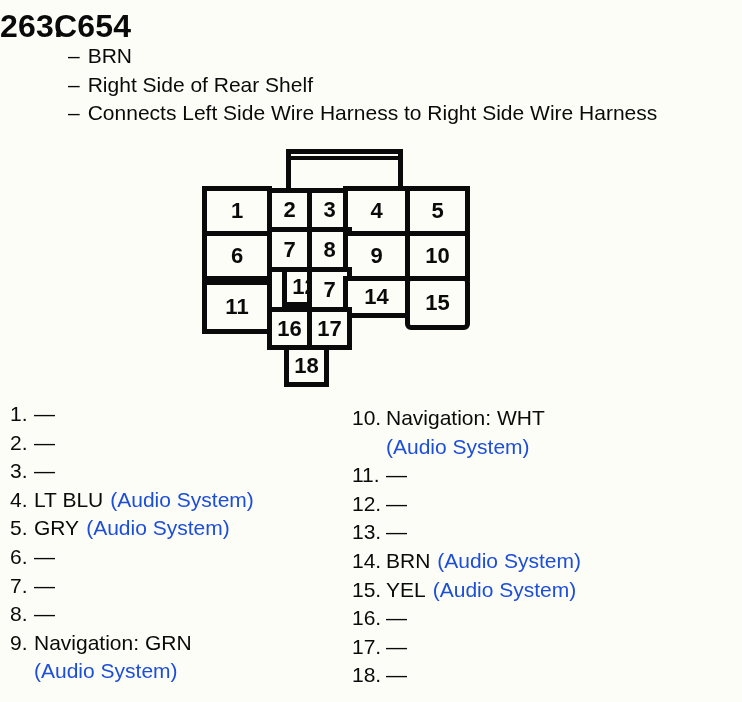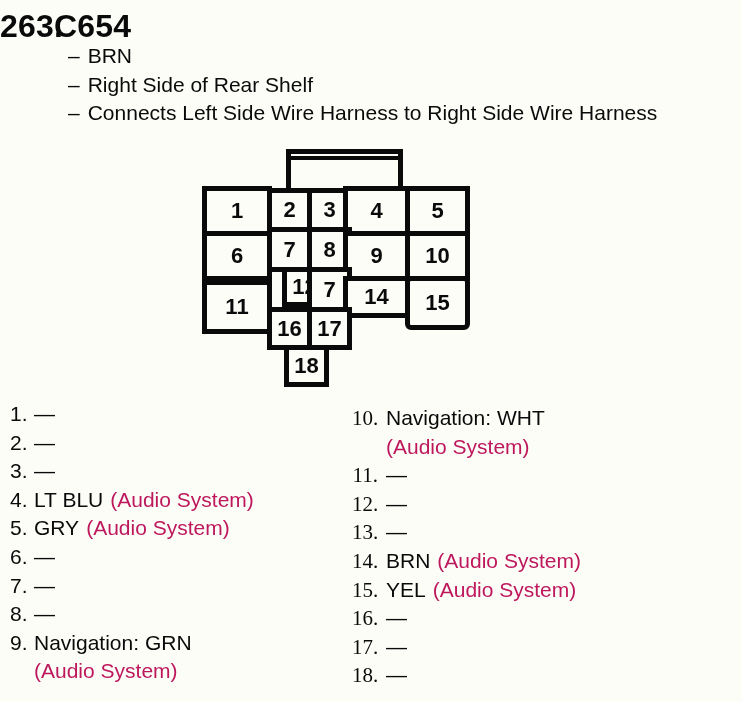--- a/index.html
+++ b/index.html
@@ -45,23 +45,23 @@
   .p16{left:267px;top:307px;width:45px;height:43px;}
   .p17{left:307px;top:307px;width:45px;height:43px;text-align:right;}
   .p18{left:284px;top:345px;width:45px;height:42px;}
   
   .plist{position:absolute;font-size:21px;line-height:28.6px;}
   .plist-left{left:10px;top:400px;width:330px;}
   .plist-right{left:352px;top:404px;width:385px;}
   .row{display:flex;white-space:pre;}
   .num{display:inline-block;text-align:right;margin-right:8px;flex:none;}
   .plist-left  .num{width:16px;}
-  .plist-right .num{width:26px;font-family:Liberation Serif, serif;}
+  .plist-right .num{width:26px;}
   .val{margin-right:7px;}
-  .lnk{color:#be185d;cursor:pointer;}
+  .lnk{color:#1d4ed8;cursor:pointer;}
 </style>
 </head>
 <body>
 
 <div class="title">
   <span class="t-index">263.</span><span class="t-id">C654</span>
 </div>
 
 <div class="details">
   <div class="detail-line">

